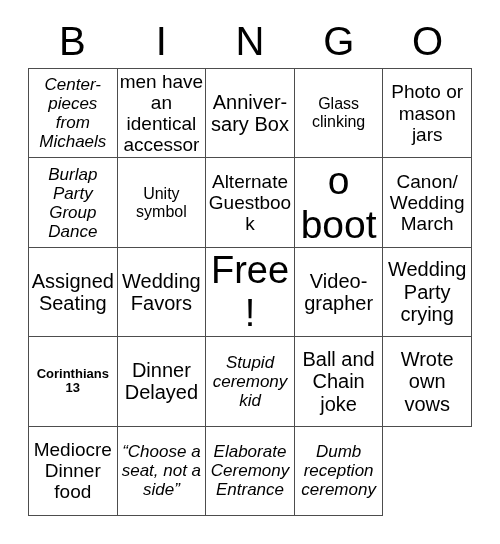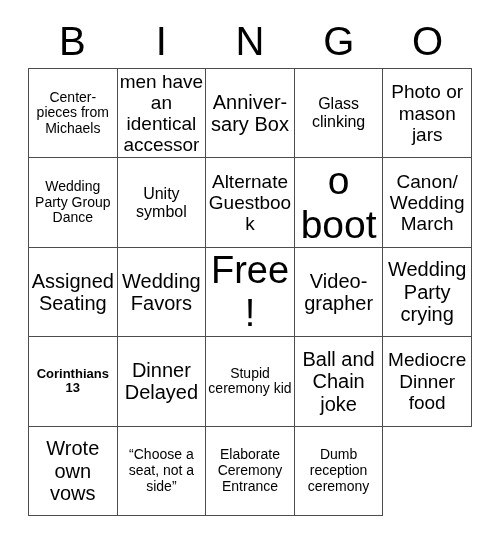--- a/index.html
+++ b/index.html
@@ -68,21 +68,21 @@
   .cell-text {
     display: block;
     width: 100%;
     line-height: 1.12;
     word-wrap: break-word;
     hyphens: manual;
   }
   
   .fs-11 { font-size: 13px; font-weight: bold; }
   .fs-14 { font-size: 19px; }
-  .fs-16 { font-size: 14px; }
+  .fs-16 { font-size: 17px; font-style: italic; }
   .fs-18 { font-size: 19px; }
   .fs-21 { font-size: 20px; }
   .fs-25 { font-size: 16px; }
   .fs-30 { font-size: 39px; }
   .fs-38 { font-size: 38px; }
 </style>
 </head>
 <body>
 
 <div class="card">
@@ -107,21 +107,21 @@
         <span class="cell-text fs-21">Anniver-sary Box</span>
       </div>
     <div class="cell">
         <span class="cell-text fs-25">Glass clinking</span>
       </div>
     <div class="cell">
         <span class="cell-text fs-18">Photo or mason jars</span>
       </div>
 
     <div class="cell">
-        <span class="cell-text fs-16">Wedding Party Group Dance</span>
+        <span class="cell-text fs-16">Burlap Party Group Dance</span>
       </div>
     <div class="cell">
         <span class="cell-text fs-25">Unity symbol</span>
       </div>
     <div class="cell">
         <span class="cell-text fs-14">Alternate Guestbook</span>
       </div>
     <div class="cell">
         <span class="cell-text fs-30">Photo booth</span>
       </div>
@@ -152,24 +152,24 @@
         <span class="cell-text fs-21">Dinner Delayed</span>
       </div>
     <div class="cell">
         <span class="cell-text fs-16">Stupid ceremony kid</span>
       </div>
     <div class="cell">
         <span class="cell-text fs-21">Ball and Chain joke</span>
       </div>
 
     <div class="cell">
-        <span class="cell-text fs-18">Mediocre Dinner food</span>
+        <span class="cell-text fs-21">Wrote own vows</span>
       </div>
     <div class="cell">
-        <span class="cell-text fs-21">Wrote own vows</span>
+        <span class="cell-text fs-18">Mediocre Dinner food</span>
       </div>
     <div class="cell">
         <span class="cell-text fs-16">“Choose a seat, not a side”</span>
       </div>
     <div class="cell">
         <span class="cell-text fs-16">Elaborate Ceremony Entrance</span>
       </div>
     <div class="cell">
         <span class="cell-text fs-16">Dumb reception ceremony</span>
       </div>

